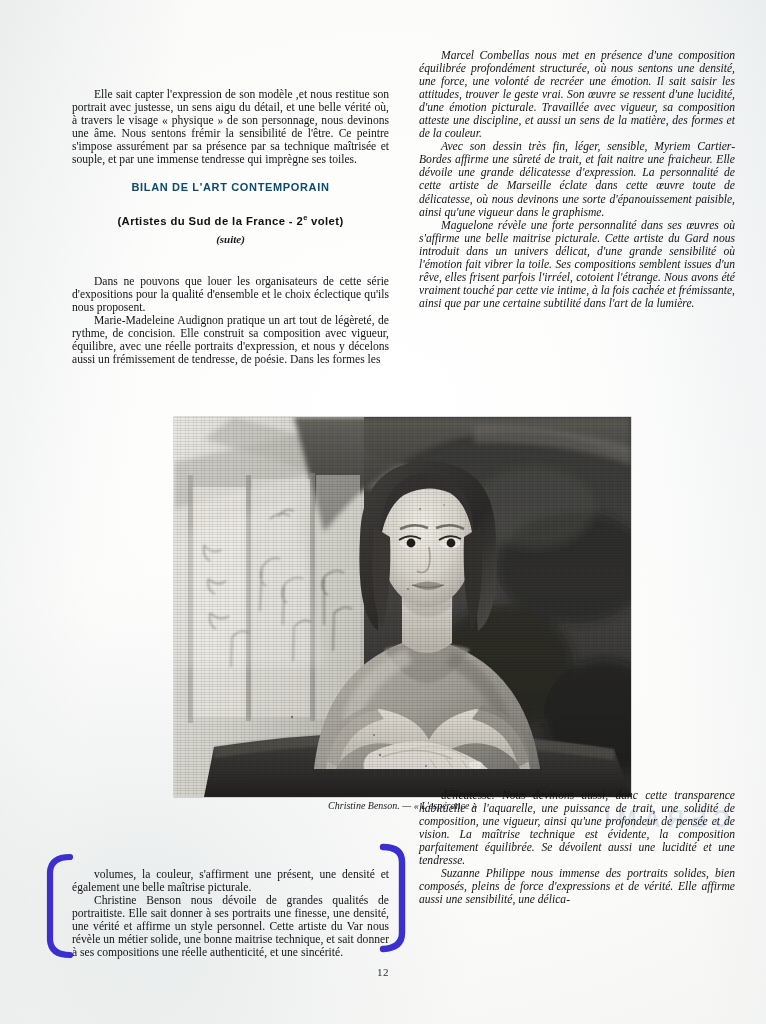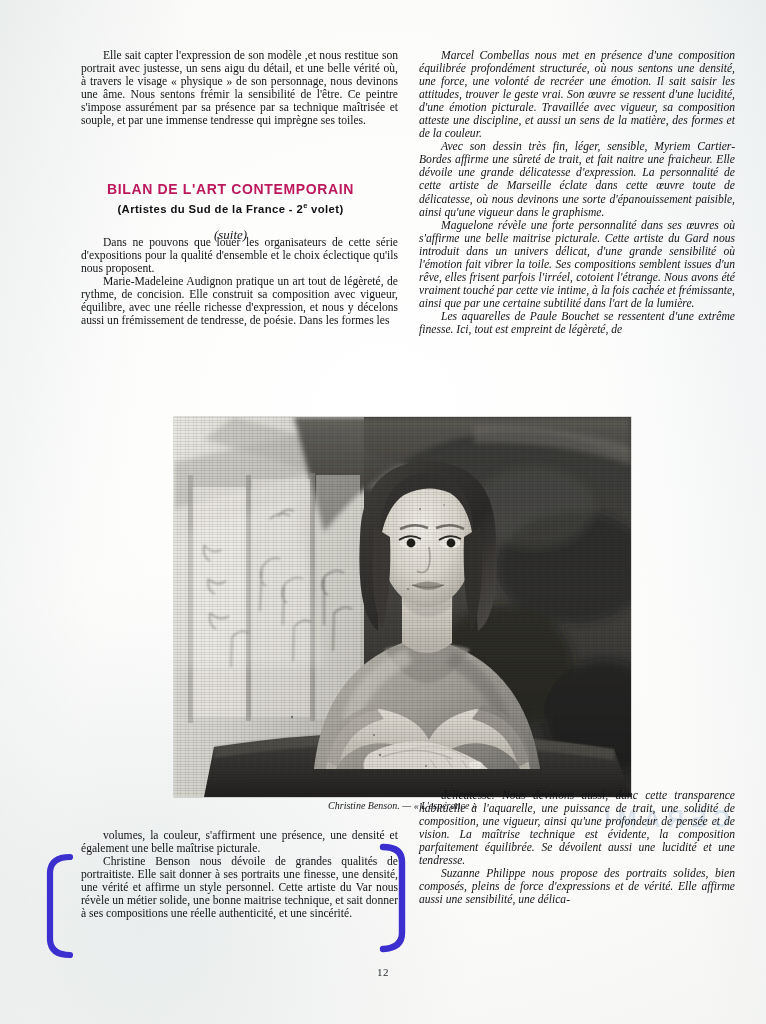--- a/index.html
+++ b/index.html
@@ -33,47 +33,47 @@
     position:absolute;
     font-size:11.6px;
     line-height:13.05px;
     text-align:justify;
     text-justify:inter-word;
     hyphens:manual;
     color:#121317;
   }
   .col p{margin:0;text-indent:22px;}
 
-  .col-left{ left:81px;  width:317px; }
+  .col-left{ left:72px;  width:317px;margin-top:39px; }
   .col-right{ left:419px; width:316px;font-style:italic; }
 
   #top-left   { top:49px; }
   #top-right  { top:49px; }
   #bot-left   { top:829px; }
   #bot-right  { top:789px; }
 
   
   .headblock{
     position:absolute;left:72px;width:317px;top:181px;
     text-align:center;
     font-family:"Liberation Sans", sans-serif;
   }
   .headblock .h1{
-    font-weight:bold;font-size:14px;letter-spacing:.65px;
-    color:#be185d;
+    font-weight:bold;font-size:11px;letter-spacing:.65px;
+    color:#0c4a6e;
   }
   .headblock .h2{
     font-weight:bold;font-size:11.3px;letter-spacing:.4px;
-    margin-top:4px;color:#0f1013;
+    margin-top:20px;color:#0f1013;
   }
   .headblock .h2 sup{font-size:7.6px;vertical-align:super;letter-spacing:0;}
   .headblock .h3{
     font-family:"Liberation Serif", serif;
-    font-style:italic;font-weight:normal;font-size:13px;
-    margin-top:12px;color:#15161a;
+    font-style:italic;font-weight:bold;font-size:11px;
+    margin-top:6px;color:#15161a;
   }
 
   
   .figure{position:absolute;left:174px;top:417px;width:457px;height:380px;}
   .photo{
     position:absolute;inset:0;
     overflow:hidden;
     background:#cfcfcb;
     box-shadow:0 0 0 .5px rgba(60,60,60,.35);
   }
@@ -127,28 +127,27 @@
   </div>
 
   <div class="headblock">
     <div class="h1">BILAN DE L'ART CONTEMPORAIN</div>
     <div class="h2"><span>(Artistes du Sud de la France - 2</span><sup>e</sup><span> volet)</span></div>
     <div class="h3">(suite)</div>
   </div>
 
   <div class="col col-left" style="top:236px;">
     <p>Dans ne pouvons que louer les organisateurs de cette série d'expositions pour la qualité d'ensemble et le choix éclectique qu'ils nous proposent.</p>
-    <p>Marie-Madeleine Audignon pratique un art tout de légèreté, de rythme, de concision. Elle construit sa composition avec vigueur, équilibre, avec une réelle richesse d'expression, et nous y décelons aussi un frémissement de tendresse, de poésie. Dans les formes les</p>
+    <p>Marie-Madeleine Audignon pratique un art tout de légèreté, de rythme, de concision. Elle construit sa composition avec vigueur, équilibre, avec une réelle portraits d'expression, et nous y décelons aussi un frémissement de tendresse, de poésie. Dans les formes les</p>
   </div>
 
   <div class="col col-right" id="top-right">
     <p>Marcel Combellas nous met en présence d'une composition équilibrée profondément structurée, où nous sentons une densité, une force, une volonté de recréer une émotion. Il sait saisir les attitudes, trouver le geste vrai. Son œuvre se ressent d'une lucidité, d'une émotion picturale. Travaillée avec vigueur, sa composition atteste une discipline, et aussi un sens de la matière, des formes et de la couleur.</p>
     <p>Avec son dessin très fin, léger, sensible, Myriem Cartier-Bordes affirme une sûreté de trait, et fait naitre une fraicheur. Elle dévoile une grande délicatesse d'expression. La personnalité de cette artiste de Marseille éclate dans cette œuvre toute de délicatesse, où nous devinons une sorte d'épanouissement paisible, ainsi qu'une vigueur dans le graphisme.</p>
     <p>Maguelone révèle une forte personnalité dans ses œuvres où s'affirme une belle maitrise picturale. Cette artiste du Gard nous introduit dans un univers délicat, d'une grande sensibilité où l'émotion fait vibrer la toile. Ses compositions semblent issues d'un rêve, elles frisent parfois l'irréel, cotoient l'étrange. Nous avons été vraiment touché par cette vie intime, à la fois cachée et frémissante, ainsi que par une certaine subtilité dans l'art de la lumière.</p>
-    <p>Les aquarelles de Paule Bouchet se ressentent d'une extrême finesse. Ici, tout est empreint de légèreté, de</p>
   </div>
 
   <div class="figure">
     <div class="photo" role="img" aria-label="Black and white halftone reproduction of a painted portrait: a seated woman with dark shoulder-length hair, hands crossed on a table, a pale bamboo-motif screen at left and a dark arched interior at right.">
       <svg viewBox="0 0 457 380" preserveAspectRatio="none" aria-hidden="true">
         <defs>
           <linearGradient id="bgRight" x1="0" y1="0" x2="0" y2="1">
             <stop offset="0%" stop-color="#2e2e2c"></stop>
             <stop offset="45%" stop-color="#3c3b38"></stop>
             <stop offset="100%" stop-color="#1d1d1c"></stop>
@@ -312,27 +311,27 @@
         <rect x="0" y="0" width="457" height="380" fill="#ffffff" opacity=".05"></rect>
       </svg>
     </div>
   </div>
 
   <div class="caption">Christine Benson. — « L'espérance »</div>
 
   <div class="bleed">CERAMI</div>
 
   <div class="col col-left" id="bot-left">
-    <p>volumes, la couleur, s'affirment une présence, une densité et également une belle maîtrise picturale.</p>
+    <p>volumes, la couleur, s'affirment une présent, une densité et également une belle maîtrise picturale.</p>
     <p>Christine Benson nous dévoile de grandes qualités de portraitiste. Elle sait donner à ses portraits une finesse, une densité, une vérité et affirme un style personnel. Cette artiste du Var nous révèle un métier solide, une bonne maitrise technique, et sait donner à ses compositions une réelle authenticité, et une sincérité.</p>
   </div>
 
   <div class="col col-right" id="bot-right">
     <p>délicatesse. Nous devinons aussi, danc cette transparence habituelle à l'aquarelle, une puissance de trait, une solidité de composition, une vigueur, ainsi qu'une profondeur de pensée et de vision. La maîtrise technique est évidente, la composition parfaitement équilibrée. Se dévoilent aussi une lucidité et une tendresse.</p>
-    <p>Suzanne Philippe nous propose des portraits solides, bien composés, pleins de force d'expressions et de vérité. Elle affirme aussi une sensibilité, une délica-</p>
+    <p>Suzanne Philippe nous immense des portraits solides, bien composés, pleins de force d'expressions et de vérité. Elle affirme aussi une sensibilité, une délica-</p>
   </div>
 
   <div class="ink" id="bracket-left">
     <svg viewBox="0 0 34 108" aria-hidden="true">
       <path d="M30 5 Q11 5 10 20 L10 88 Q11 103 30 103" fill="none" stroke="#3b2fd0" stroke-width="6.2" stroke-linecap="round" stroke-linejoin="round"></path>
     </svg>
   </div>
 
   <div class="ink" id="bracket-right">
     <svg viewBox="0 0 34 110" aria-hidden="true">

